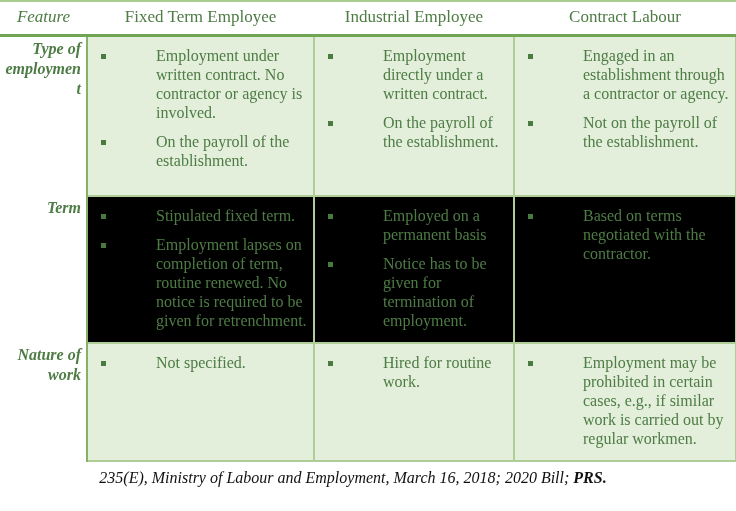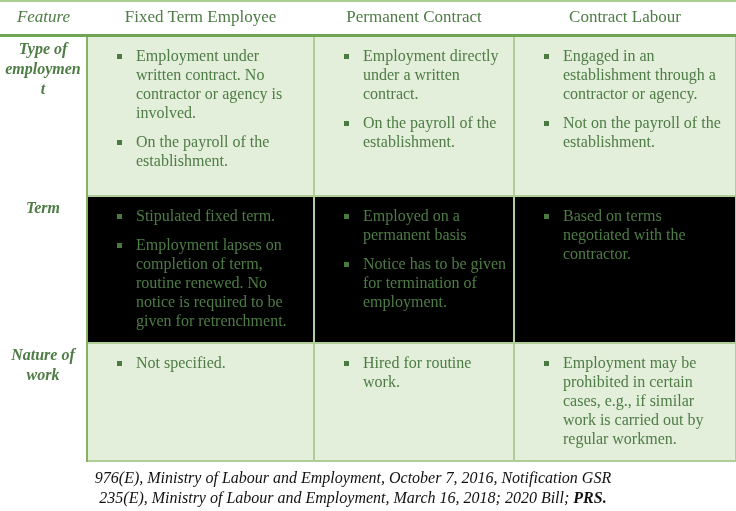--- a/index.html
+++ b/index.html
@@ -40,41 +40,41 @@
   }
   thead th.feature-h{font-style:italic;}
 
   tbody td{vertical-align:top;}
   tr.r1{height:160px;}
   tr.r2{height:139px;}
   tr.r3{height:98px;}
 
   td.feature{
     background:#ffffff;
-    text-align:center;
+    text-align:right;
     font-weight:bold;
     font-style:italic;
     font-size:16px;
     line-height:20px;
     padding:2px 5px 0 5px;
     border-left:none;
     border-right:2px solid var(--feature-line);
     border-top:none;
     border-bottom:hidden;
     overflow-wrap:anywhere;
   }
   td.cell{
     border:2px solid var(--line);
     padding:2px 6px 2px 0;
     font-size:16px;
   }
   tr.green td.cell{background:var(--cell-bg);}
   tr.white td.cell{background:#000000;font-family:Liberation Serif, serif;}
 
-  .item{display:flex;margin:7px 0 10px 16px;}
+  .item{display:flex;margin:7px 0 10px 0;gap:36px;}
   .bullet{
     flex:none;width:5px;height:5px;
     background:var(--bullet);
     margin:8px 14px 0 13px;
   }
   .item-text{line-height:19px;}
 
   .sources{
     width:630px;
     margin:6px 0 0 38px;
@@ -93,21 +93,21 @@
   <colgroup>
     <col class="c-feature">
       <col class="c-fixed">
       <col class="c-perm">
       <col class="c-contract">
   </colgroup>
   <thead>
     <tr>
       <th class="feature-h">Feature</th>
       <th>Fixed Term Employee</th>
-      <th>Permanent Contract</th>
+      <th>Industrial Employee</th>
       <th>Contract Labour</th>
     </tr>
   </thead>
   <tbody>
     <tr class="r1 green">
       <td class="feature">Type of employment</td>
       <td class="cell">
         <div class="item">
           <span class="bullet"></span>
           <div class="item-text">Employment under written contract. No contractor or agency is involved.</div>
@@ -185,15 +185,14 @@
         <div class="item">
           <span class="bullet"></span>
           <div class="item-text">Employment may be prohibited in certain cases, e.g., if similar work is carried out by regular workmen.</div>
         </div>
       </td>
     </tr>
   </tbody>
 </table>
 
 <div class="sources">
-  <div><span>976(E), Ministry of Labour and Employment, October 7, 2016, Notification GSR</span></div>
   <div><span>235(E), Ministry of Labour and Employment, March 16, 2018; 2020 Bill;</span> <span class="bold">PRS.</span></div>
 </div>
 
 </body></html>

